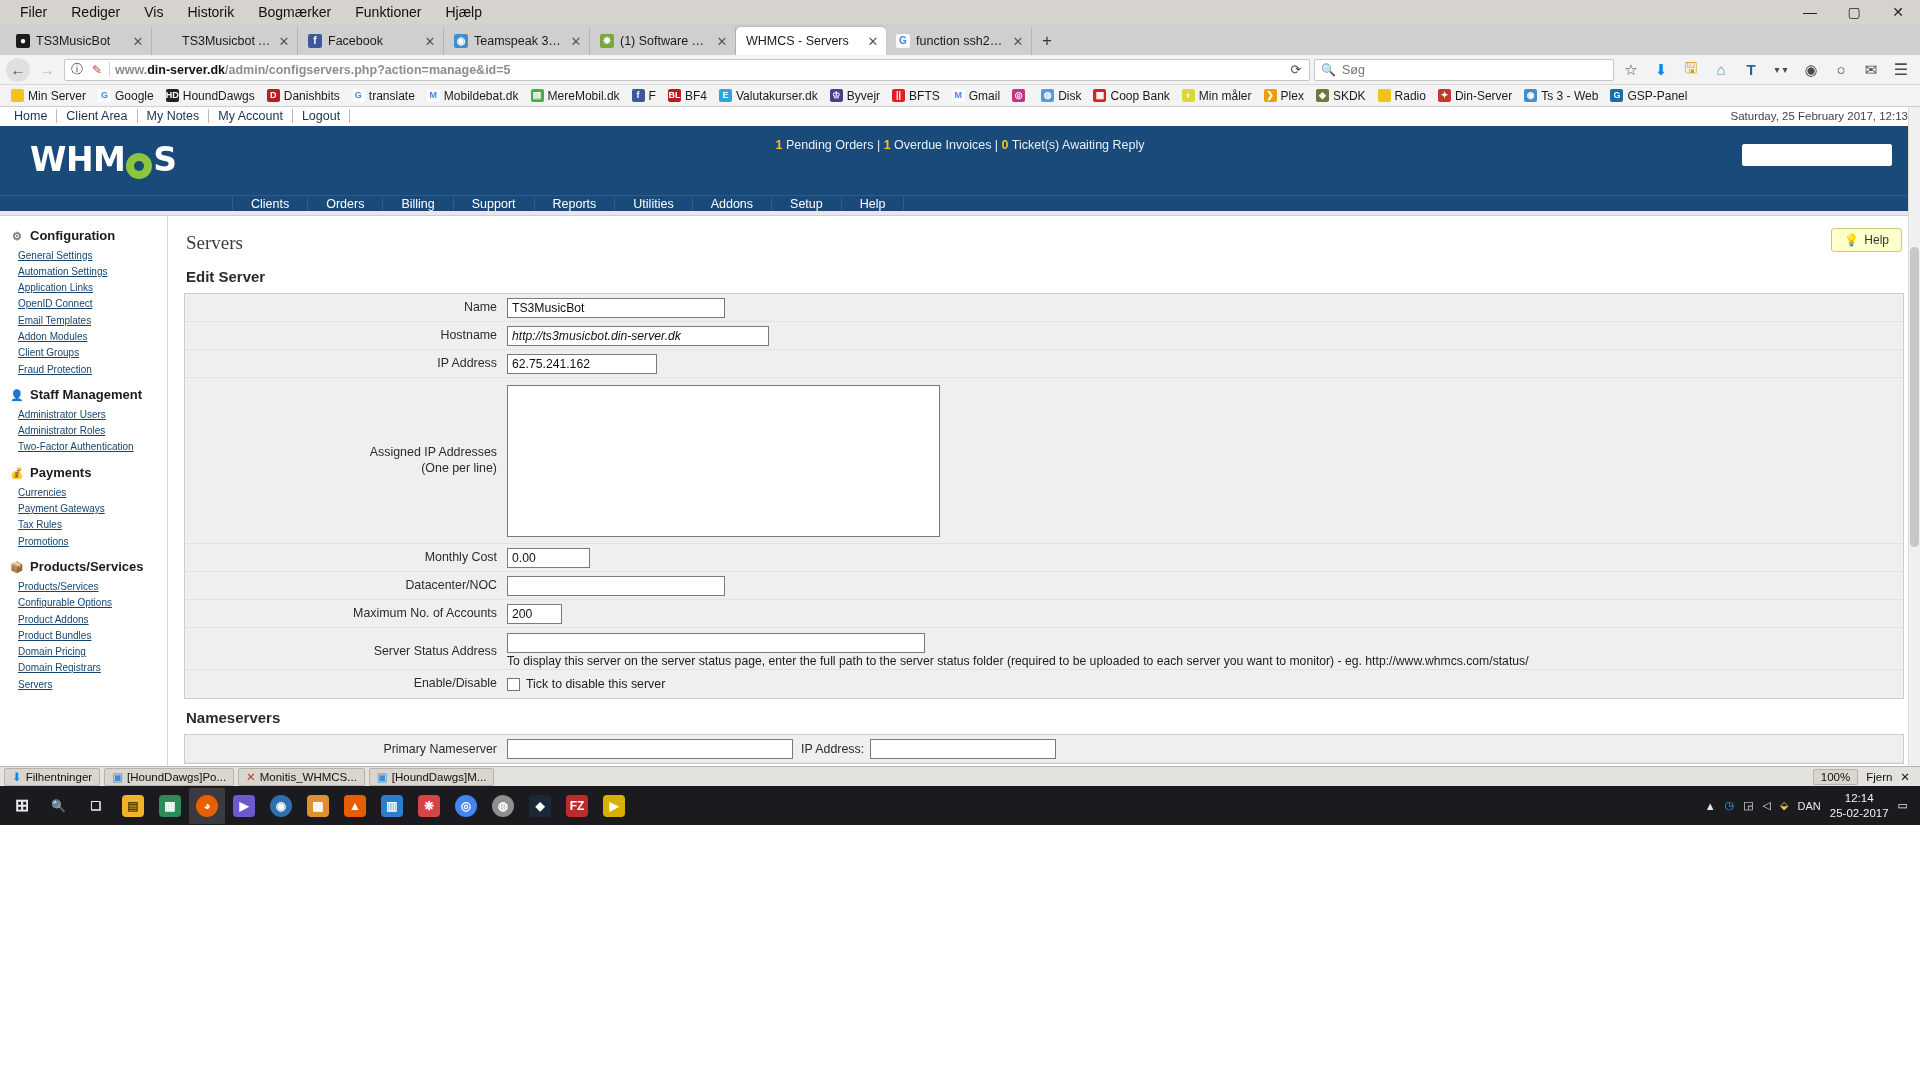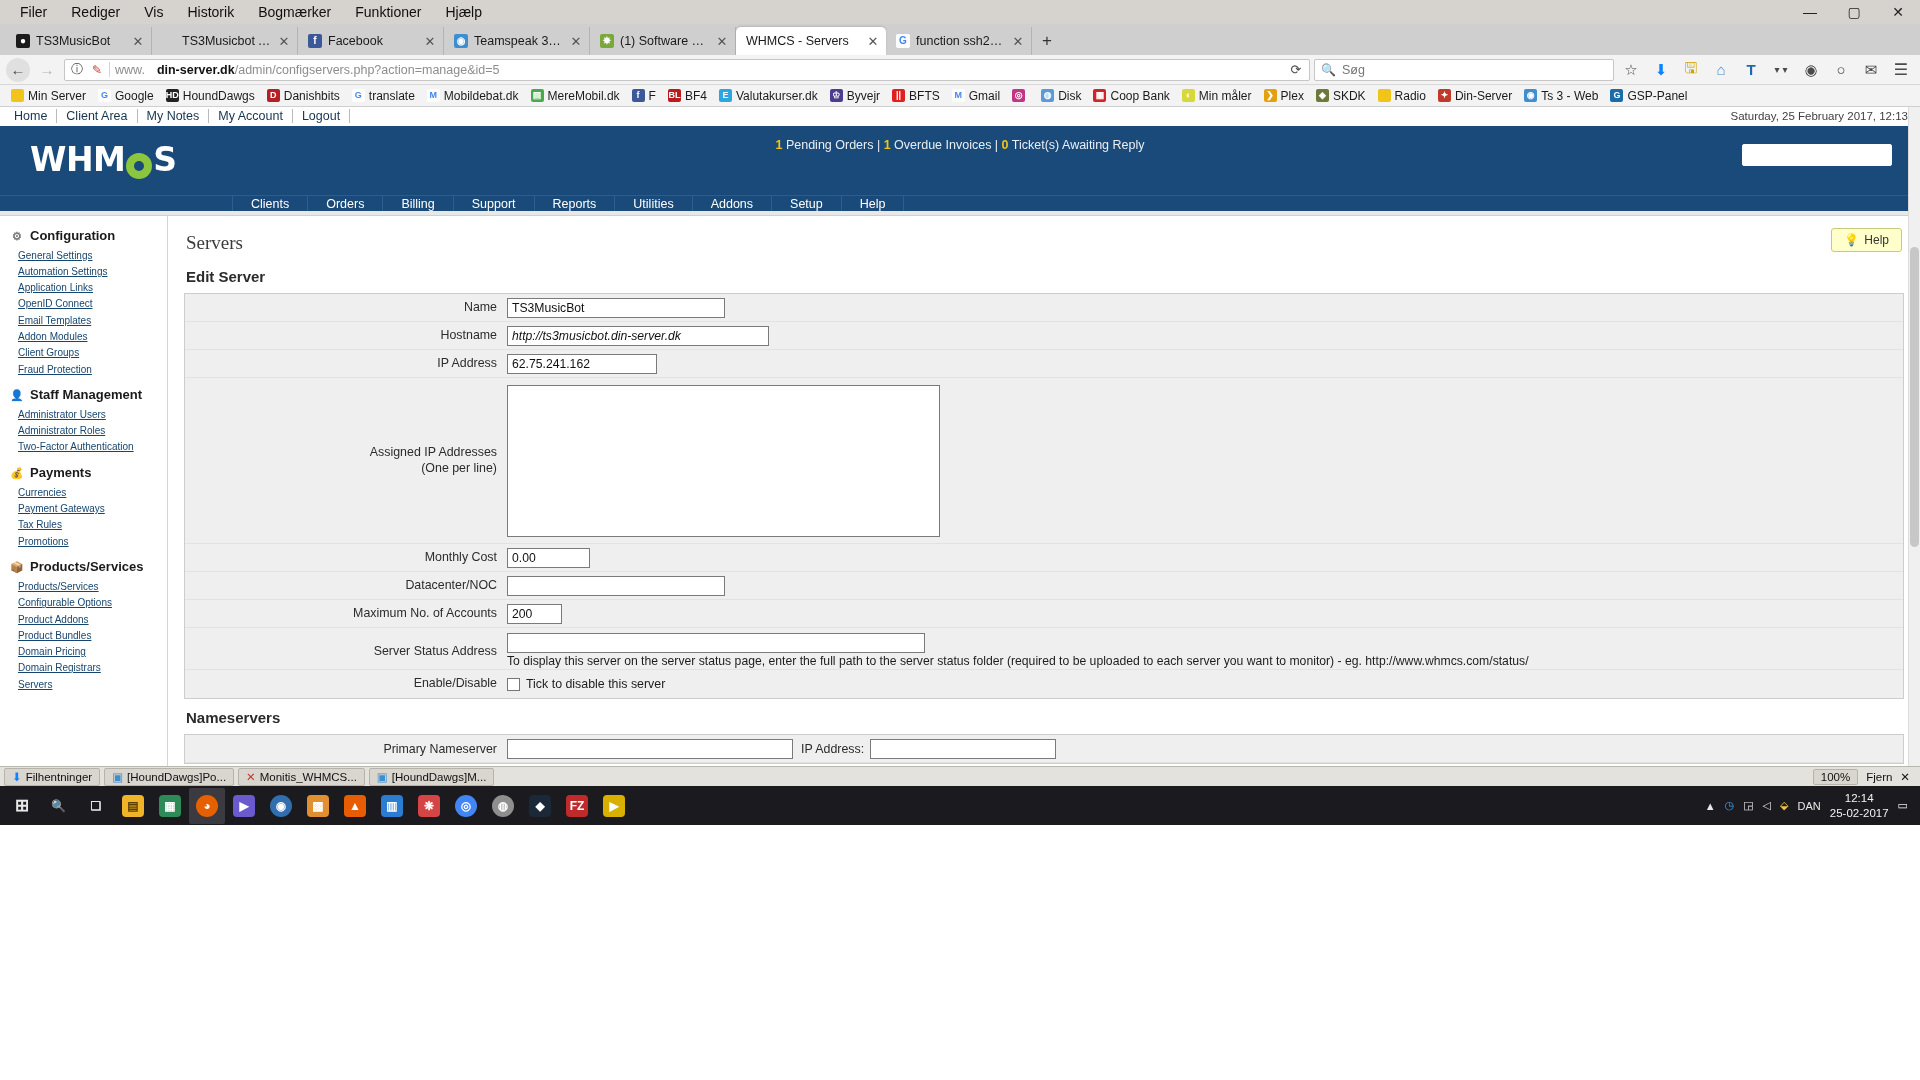--- a/index.html
+++ b/index.html
@@ -51,22 +51,22 @@
     height:30px; background:#f3f3f3; display:flex; align-items:center;
     padding:0 6px; gap:4px; border-bottom:1px solid #d8d8d8;
   }
   .navicon { width:26px; height:24px; display:flex; align-items:center; justify-content:center;
              color:#4a4a4a; font-size:15px; flex:0 0 auto; }
   .urlbox {
     flex:1 1 auto; height:22px; background:#fff; border:1px solid #c6c6c6; border-radius:2px;
     display:flex; align-items:center; padding:0 4px; gap:5px; min-width:0;
   }
   .urltext { font-size:12.5px; color:#8d8d8d; white-space:nowrap; overflow:hidden; }
-  .urltext b { color:#111; font-weight:bold;margin-left:12px; }
-  .urltext .dim { color:#8d8d8d; }
+  .urltext b { color:#111; font-weight:bold; }
+  .urltext .dim { color:#8d8d8d;font-weight:bold; }
   .searchbox {
     flex:0 0 300px; height:22px; background:#fff; border:1px solid #c6c6c6; border-radius:2px;
     display:flex; align-items:center; padding:0 6px; gap:6px; font-size:12.5px; color:#777;
   }
 
   .bookbar {
     height:22px; background:#f3f3f3; display:flex; align-items:center;
     padding:0 6px; gap:2px; border-bottom:1px solid #cfcfcf; overflow:hidden;
   }
   .bm { display:flex; align-items:center; gap:4px; padding:1px 5px; font-size:12px;

